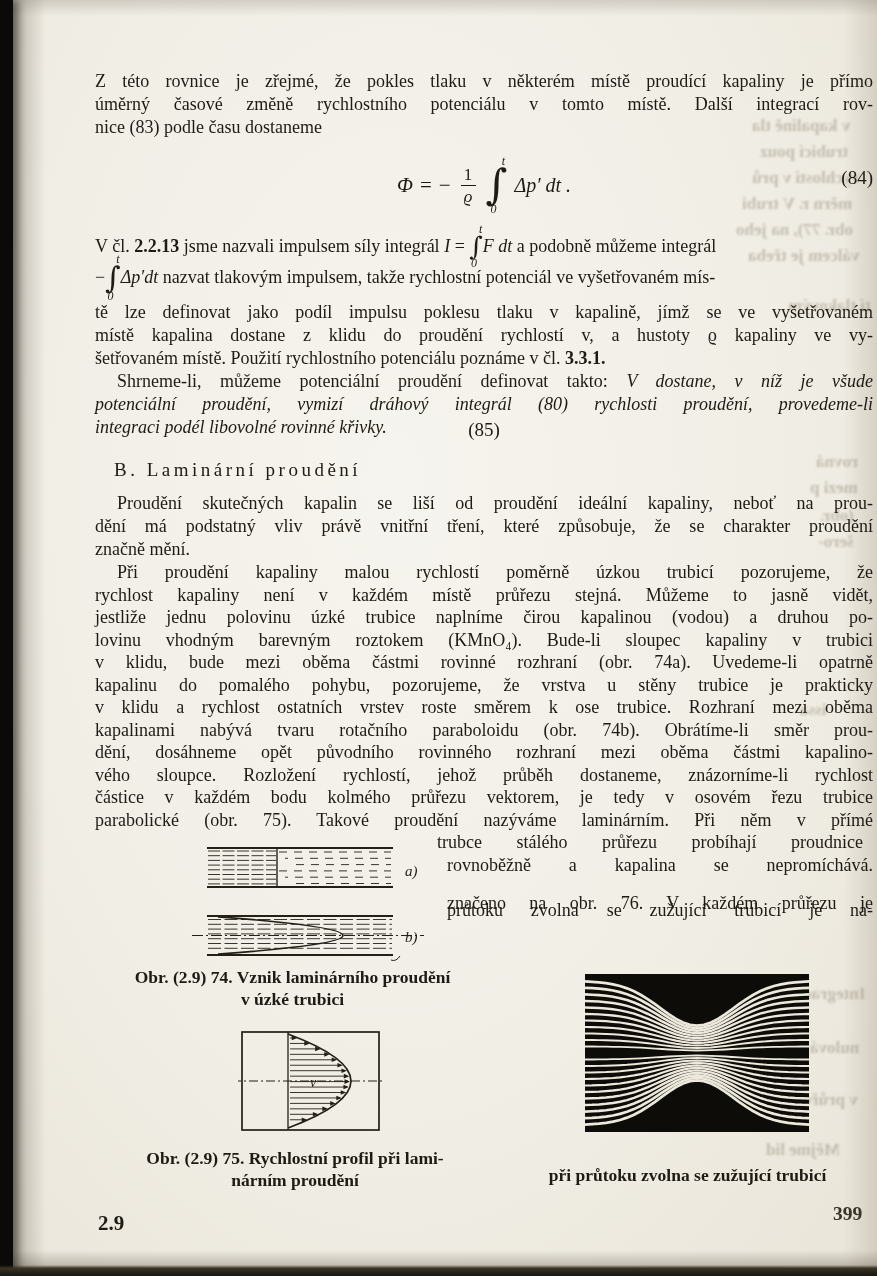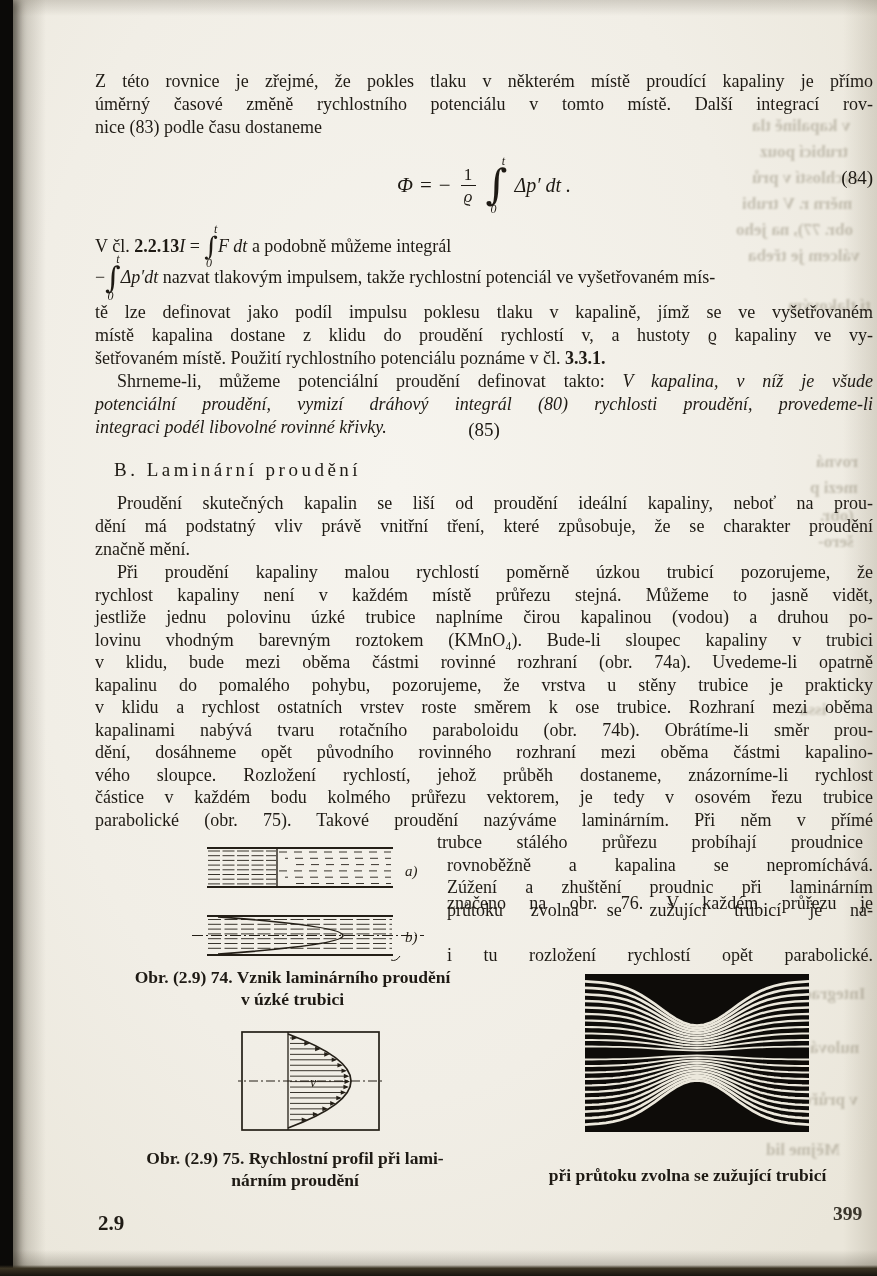--- a/index.html
+++ b/index.html
@@ -83,32 +83,32 @@
     <span class="ints">
       <span class="lim lu">t</span>
       <span class="ig g42">∫</span>
       <span class="lim ll">0</span>
     </span>
     <span class="it" style="font-size:20px;">Δp′ dt .</span>
   </div>
   <div class="ln w" style="top:166px;text-align:right;font-size:19px;">(84)</div>
 
   <div class="ln flexln" style="left:95px;top:224px;">
-    <span>V čl. </span><span class="b">2.2.13</span><span class="it">I</span><span> = </span><span class="ints"><span class="lim lu" style="margin-left:9px;">t</span><span class="ig g26">∫</span><span class="lim ll" style="margin-left:-4px;">0</span></span><span class="it">F dt</span><span> a podobně můžeme integrál</span>
+    <span>V čl. </span><span class="b">2.2.13</span><span> jsme nazvali impulsem síly integrál </span><span class="it">I</span><span> = </span><span class="ints"><span class="lim lu" style="margin-left:9px;">t</span><span class="ig g26">∫</span><span class="lim ll" style="margin-left:-4px;">0</span></span><span class="it">F dt</span><span> a podobně můžeme integrál</span>
   </div>
 
   <div class="ln flexln" style="left:95px;top:254px;">
     <span>−</span><span class="ints"><span class="lim lu" style="margin-left:10px;">t</span><span class="ig g30">∫</span><span class="lim ll" style="margin-left:-5px;">0</span></span><span class="it">Δp′dt</span><span> nazvat tlakovým impulsem, takže rychlostní potenciál ve vyšetřovaném mís-</span>
   </div>
 
   <div class="ln w j" style="top:301px;">tě lze definovat jako podíl impulsu poklesu tlaku v kapalině, jímž se ve vyšetřovaném</div>
   <div class="ln w j" style="top:324px;">místě kapalina dostane z klidu do proudění rychlostí v, a hustoty ϱ kapaliny ve vy-</div>
   <div class="ln w" style="top:347px;"><span>šetřovaném místě. Použití rychlostního potenciálu poznáme v čl. </span><span class="b">3.3.1.</span></div>
 
-  <div class="ln w j ind" style="top:370px;"><span>Shrneme-li, můžeme potenciální proudění definovat takto: </span><span class="it">V kapalina, v níž je všude</span></div>
+  <div class="ln w j ind" style="top:370px;"><span>Shrneme-li, můžeme potenciální proudění definovat takto: </span><span class="it">V dostane, v níž je všude</span></div>
   <div class="ln w j it" style="top:393px;">potenciální proudění, vymizí dráhový integrál (80) rychlosti proudění, provedeme-li</div>
   <div class="ln w it" style="top:416px;">integraci podél libovolné rovinné křivky.</div>
   <div class="ln w" style="top:418px;text-align:center;font-size:19px;">(85)</div>
 
   <div class="ln heading" style="left:114px;top:458px;">B. Laminární proudění</div>
 
   <div class="ln w j ind" style="top:492px;">Proudění skutečných kapalin se liší od proudění ideální kapaliny, neboť na prou-</div>
   <div class="ln w j" style="top:515px;">dění má podstatný vliv právě vnitřní tření, které způsobuje, že se charakter proudění</div>
   <div class="ln w" style="top:538px;">značně mění.</div>
 
@@ -120,24 +120,22 @@
   <div class="ln w j" style="top:673.5px;">kapalinu do pomalého pohybu, pozorujeme, že vrstva u stěny trubice je prakticky</div>
   <div class="ln w j" style="top:696px;">v klidu a rychlost ostatních vrstev roste směrem k ose trubice. Rozhraní mezi oběma</div>
   <div class="ln w j" style="top:718.5px;">kapalinami nabývá tvaru rotačního paraboloidu (obr. 74b). Obrátíme-li směr prou-</div>
   <div class="ln w j" style="top:741px;">dění, dosáhneme opět původního rovinného rozhraní mezi oběma částmi kapalino-</div>
   <div class="ln w j" style="top:763.5px;">vého sloupce. Rozložení rychlostí, jehož průběh dostaneme, znázorníme-li rychlost</div>
   <div class="ln w j" style="top:786px;">částice v každém bodu kolmého průřezu vektorem, je tedy v osovém řezu trubice</div>
   <div class="ln w j" style="top:808.5px;">parabolické (obr. 75). Takové proudění nazýváme laminárním. Při něm v přímé</div>
 
   <div class="ln j" style="left:437px;width:426px;top:831px;">trubce stálého průřezu probíhají proudnice</div>
   <div class="ln j" style="left:447px;width:426px;top:853.5px;">rovnoběžně a kapalina se nepromíchává.</div>
-  <div class="ln j" style="left:447px;width:426px;top:876px;">Zúžení a zhuštění proudnic při laminárním</div>
   <div class="ln j" style="left:447px;width:426px;top:898.5px;">průtoku zvolna se zužující trubicí je na-</div>
   <div class="ln j" style="left:447px;width:426px;top:892px;">značeno na obr. 76. V každém průřezu je</div>
-  <div class="ln j" style="left:447px;width:426px;top:943.5px;">i tu rozložení rychlostí opět parabolické.</div>
 
   <div class="fig" style="left:112px;top:838px;">
     <svg width="330" height="128" viewBox="0 0 330 128">
       <g stroke="#241f17" fill="none">
         <line x1="95" y1="10" x2="281" y2="10" stroke-width="2"></line>
         <line x1="95" y1="49" x2="281" y2="49" stroke-width="2"></line>
         <line x1="165" y1="10" x2="165" y2="49" stroke-width="1.4"></line>
         <g id="f74a-left">
             <line x1="96" y1="13" x2="164" y2="13" stroke="#241f17" stroke-width="0.9" stroke-dasharray="12 2.5"></line>
             <line x1="96" y1="17.7" x2="164" y2="17.7" stroke="#241f17" stroke-width="0.9" stroke-dasharray="12 2.5"></line>

